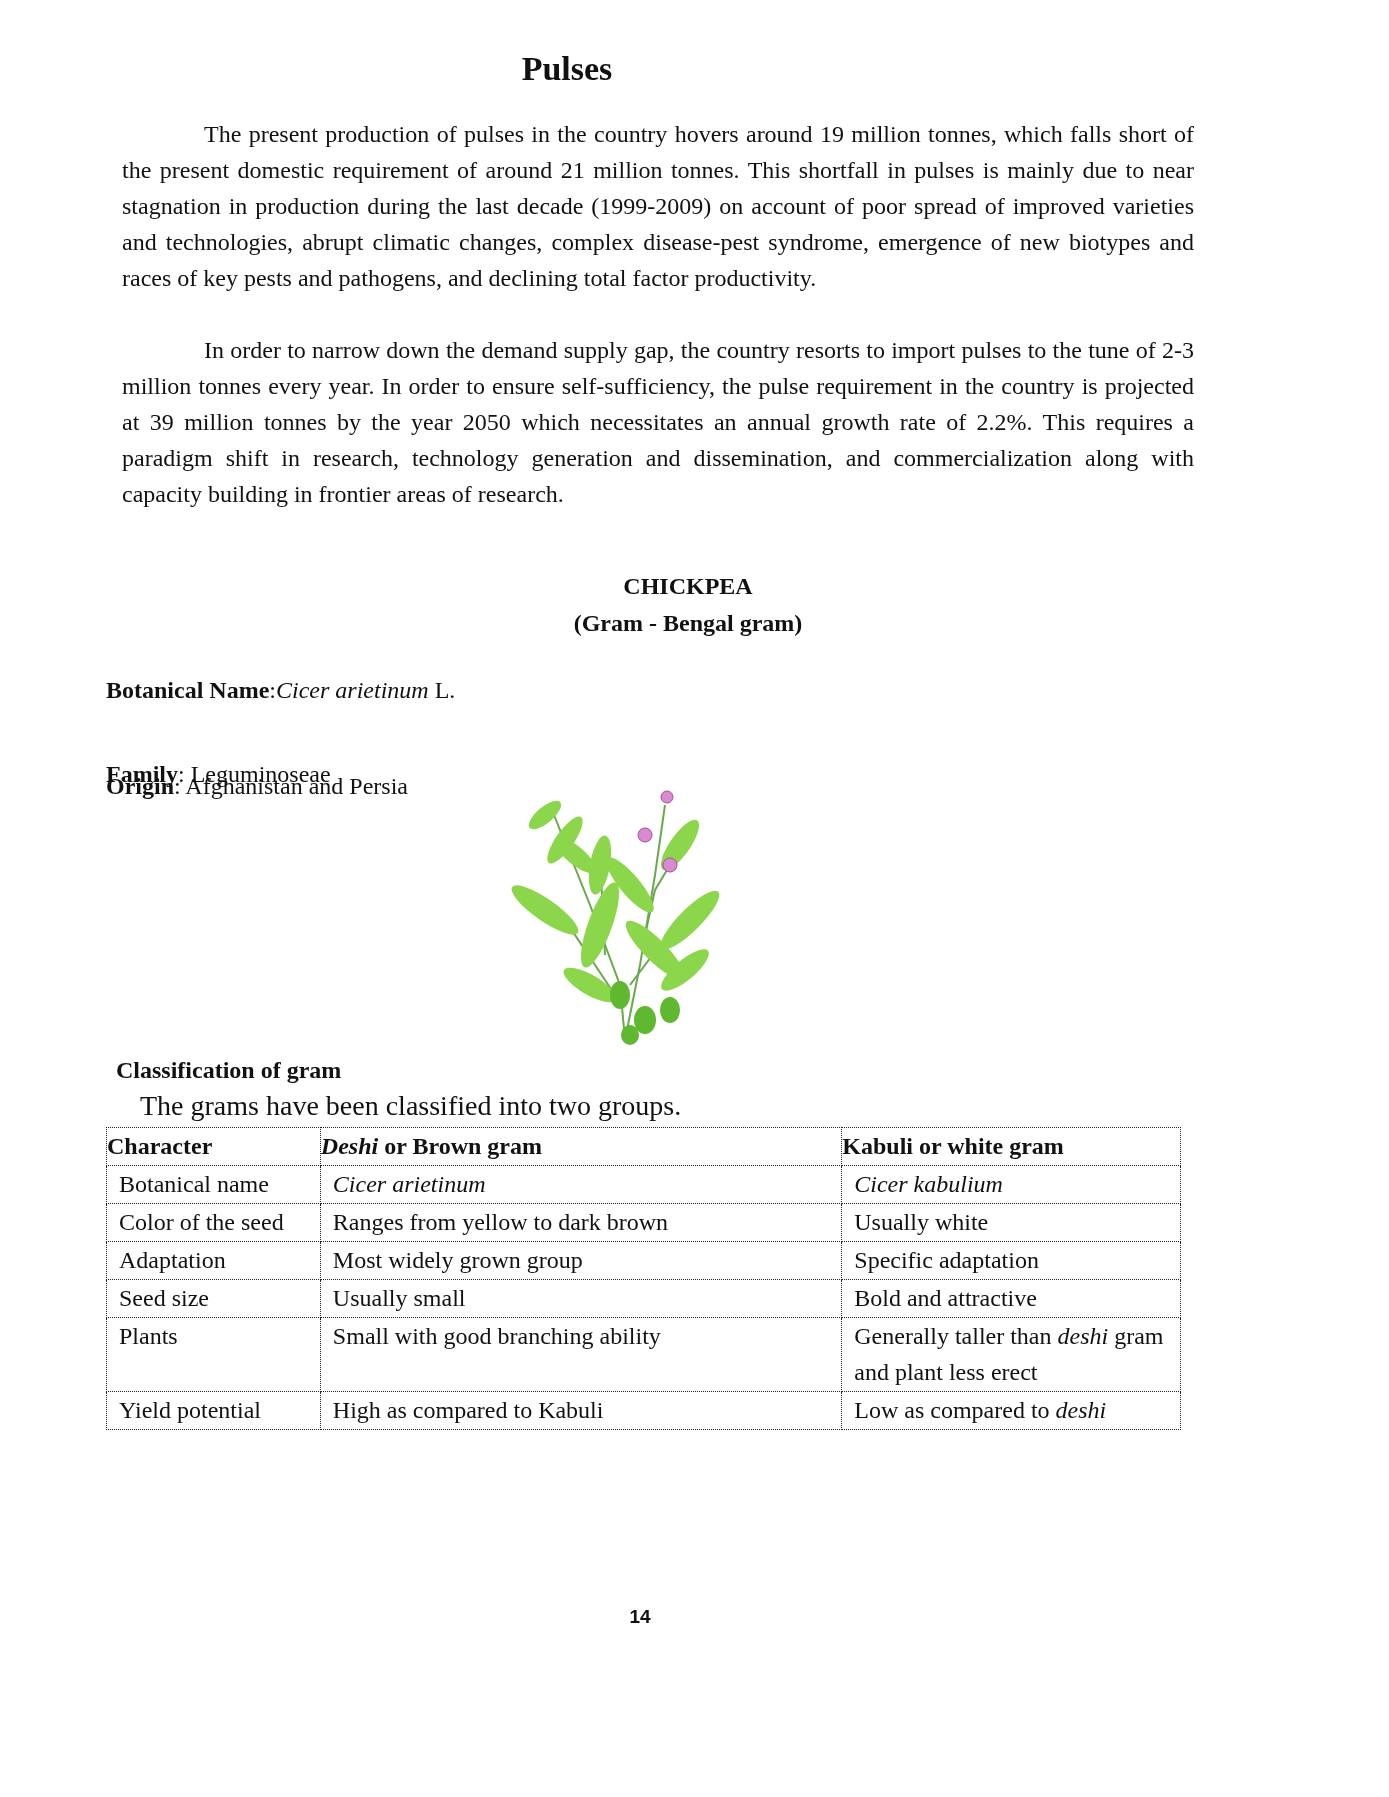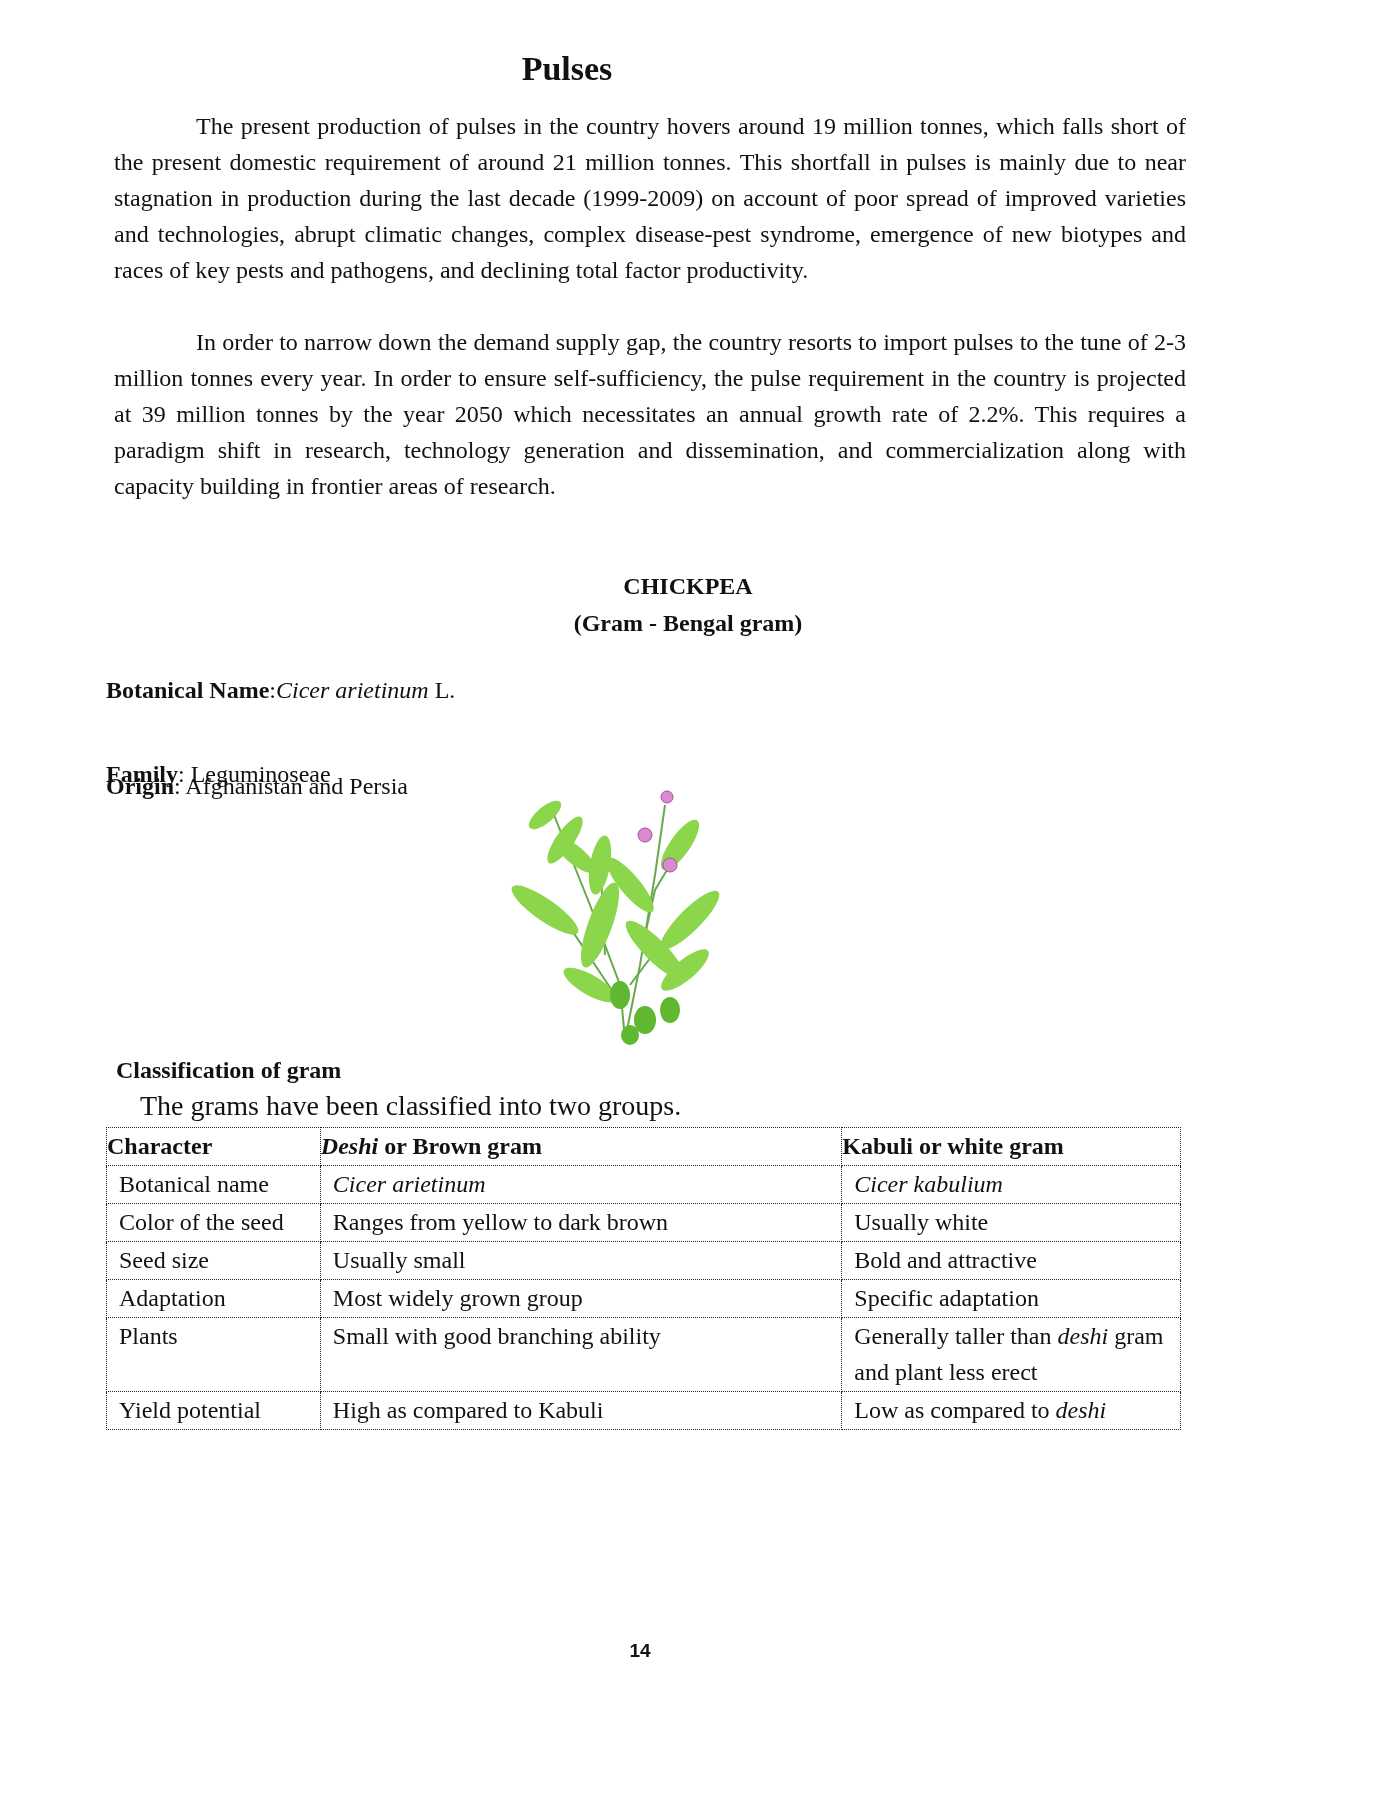--- a/index.html
+++ b/index.html
@@ -1,20 +1,20 @@
 <!DOCTYPE html>
 <html><head>
 <meta charset="utf-8">
 <style>
   html, body { margin: 0; padding: 0; background: #ffffff; }
   body { width: 1389px; height: 1797px; position: relative; overflow: hidden;
          font-family: "Liberation Serif", "DejaVu Serif", serif; color: #111; }
   .abs { position: absolute; }
   .title { left: 0; width: 1134px; top: 50px; text-align: center; font-size: 34px; font-weight: bold; }
-  .para { left: 106px; width: 1072px; font-size: 24px; line-height: 36px; text-align: justify; text-align-last: left; margin: 8px; }
+  .para { left: 106px; width: 1072px; font-size: 24px; line-height: 36px; text-align: justify; text-align-last: left; margin: 16px; }
   .para .indent { display: inline-block; width: 82px; }
   #p1 { top: 100px; }
   #p2 { top: 316px; }
   .center-head { left: 0; width: 1280px; text-align: center; font-size: 24px; font-weight: bold; line-height: 37px; padding-left: 48px; }
   #h-chickpea { top: 568px; }
   #h-sub { top: 605px; }
   .meta { left: 106px; font-size: 24px; line-height: 36px; }
   #meta-bot { top: 672px; }
   #meta-fam { top: 708px; margin-top: 48px; }
   #meta-ori { top: 744px; margin-top: 24px; }
@@ -24,21 +24,21 @@
   #class-head { left: 116px; top: 1052px; font-size: 24px; font-weight: bold; line-height: 36px; }
   #class-intro { left: 140px; top: 1088px; font-size: 28px; line-height: 36px; }
   table { position: absolute; left: 106px; top: 1127px; width: 1075px; border-collapse: collapse; font-size: 24px; }
   td, th { border: 1.5px dotted #222; vertical-align: top; padding: 0 0 0 12px; line-height: 36px; text-align: left; }
   th { font-weight: bold; text-align: left; padding: 0; line-height: 37px; }
   col.c1 { width: 214px; } col.c2 { width: 522px; } col.c3 { width: 339px; }
   tr.r1 td { height: 37px; }
   tr.r2 td { height: 73px; }
   tr.r4 td { height: 144px; }
   .it { font-style: italic; }
-  #page-num { left: 0; width: 1280px; top: 1606px; text-align: center; font-family: "Liberation Sans", "DejaVu Sans", sans-serif; font-weight: bold; font-size: 19px; margin-top: 34px; }
+  #page-num { left: 0; width: 1280px; top: 1606px; text-align: center; font-family: "Liberation Sans", "DejaVu Sans", sans-serif; font-weight: bold; font-size: 19px; }
 </style>
 </head>
 <body>
 
 <div class="abs title">Pulses</div>
 
 <p class="abs para" id="p1"><span class="indent"></span><span>The present production of pulses in the country hovers around 19 million tonnes, which falls short of the present domestic requirement of around 21 million tonnes. This shortfall in pulses is mainly due to near stagnation in production during the last decade (1999-2009) on account of poor spread of improved varieties and technologies, abrupt climatic changes, complex disease-pest syndrome, emergence of new biotypes and races of key pests and pathogens, and declining total factor productivity.</span></p>
 <p class="abs para" id="p2"><span class="indent"></span><span>In order to narrow down the demand supply gap, the country resorts to import pulses to the tune of 2-3 million tonnes every year. In order to ensure self-sufficiency, the pulse requirement in the country is projected at 39 million tonnes by the year 2050 which necessitates an annual growth rate of 2.2%. This requires a paradigm shift in research, technology generation and dissemination, and commercialization along with capacity building in frontier areas of research.</span></p>
 
 <div class="abs center-head" id="h-chickpea">CHICKPEA</div>
@@ -112,28 +112,28 @@
       <td>Botanical name</td>
       <td class="it">Cicer arietinum</td>
       <td class="it">Cicer kabulium</td>
     </tr>
     <tr class="r1">
       <td>Color of the seed</td>
       <td>Ranges from yellow to dark brown</td>
       <td>Usually white</td>
     </tr>
     <tr class="r1">
+      <td>Adaptation</td>
+      <td>Most widely grown group</td>
+      <td>Specific adaptation</td>
+    </tr>
+    <tr class="r1">
       <td>Seed size</td>
       <td>Usually small</td>
       <td>Bold and attractive</td>
-    </tr>
-    <tr class="r1">
-      <td>Adaptation</td>
-      <td>Most widely grown group</td>
-      <td>Specific adaptation</td>
     </tr>
     <tr class="r2">
       <td>Plants</td>
       <td>Small with good branching ability</td>
       <td><span>Generally taller than </span><i>deshi</i><span> gram and plant less erect</span></td>
     </tr>
     <tr class="r1">
       <td>Yield potential</td>
       <td>High as compared to Kabuli</td>
       <td><span>Low as compared to </span><i>deshi</i></td>

